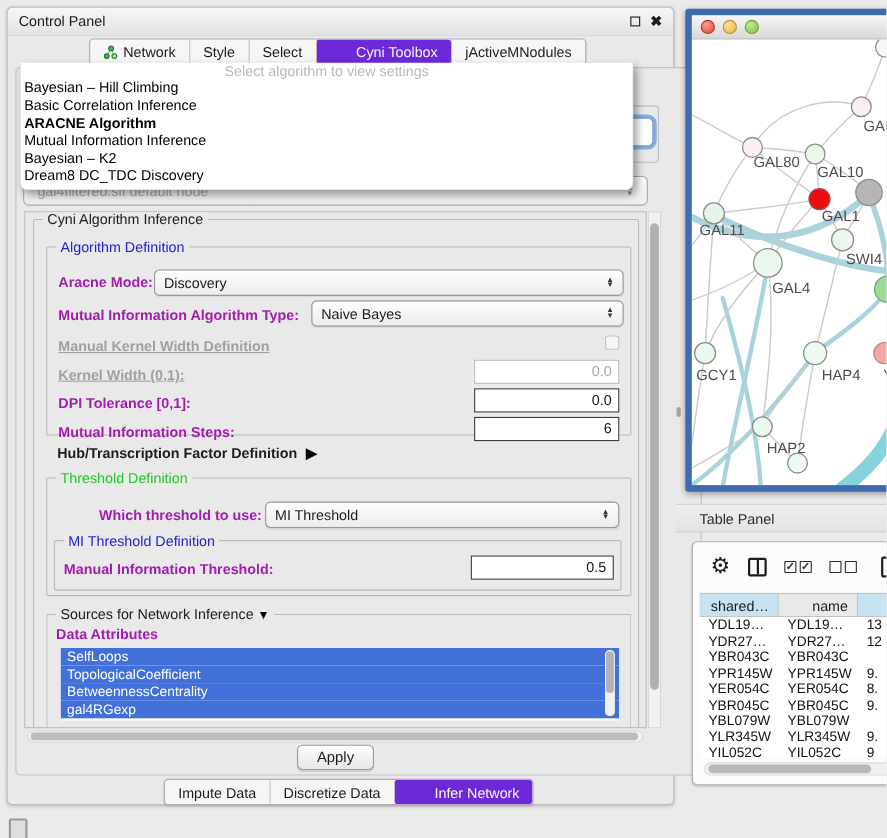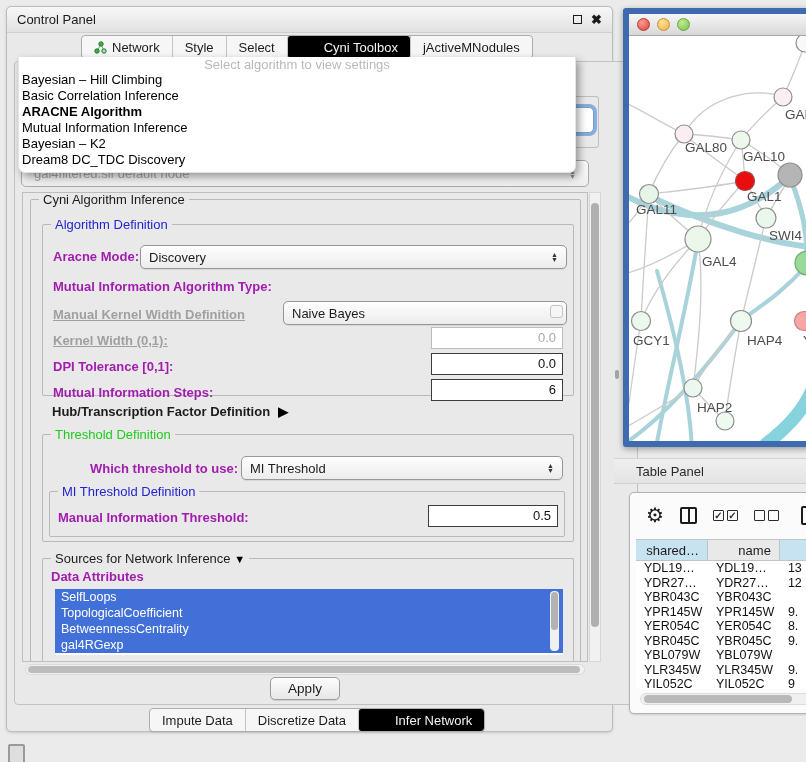--- a/index.html
+++ b/index.html
@@ -14,21 +14,21 @@
     display:flex;align-items:center;padding:0 10px;font-size:13px;color:#1a1a1a;}
   .cp-buttons{margin-left:auto;display:flex;align-items:center;gap:9px;}
   .cp-float{width:9px;height:9px;border:1.5px solid #1a1a1a;background:transparent;}
   .cp-close{font-size:13px;font-weight:bold;color:#1a1a1a;line-height:1;}
 
   .tabbar{position:absolute;display:inline-flex;border:1px solid #adadad;border-radius:4px;
     background:#f6f6f6;height:24px;overflow:hidden;box-shadow:0 1px 1px rgba(0,0,0,.08);}
   .tabbar .tab{display:flex;align-items:center;gap:5px;padding:0 12px;font-size:13px;color:#1c1c1c;
     border-left:1px solid #c4c4c4;white-space:nowrap;}
   .tabbar .tab:first-child{border-left:none;}
-  .tabbar .tab.selected{background:#000000;color:#f4f4f4;border-radius:3px;padding-left:36px;}
+  .tabbar .tab.selected{background:#6d28d9;color:#f4f4f4;border-radius:3px;padding-left:36px;}
   .cp-tabbar{left:74px;top:28px;}
   .cp-bottomtabs{left:142px;top:701px;}
 
   .cp-frame{position:absolute;left:7px;top:54px;width:624px;height:644px;border:1px solid #c2c2c2;
     border-radius:4px;background:#e9e9e9;}
 
   
   .ghost-group{position:absolute;left:6px;top:34px;width:578px;height:52px;border:1px solid #bdbdbd;border-radius:3px;}
   .ghost-combo-focus{position:absolute;right:4px;top:10px;width:430px;height:26px;border-radius:5px;
     border:1px solid #7d9ec9;box-shadow:0 0 0 3px #85aede;background:#fff;}
@@ -178,21 +178,21 @@
             <span class="lbl" style="left:10px;top:24px;">Aracne Mode:</span>
             <div class="combo" style="left:97px;top:20px;width:427px;">
               <span>Discovery</span>
               <span class="arrows">
                   <span>▲</span>
                   <span>▼</span>
                 </span>
             </div>
 
             <span class="lbl" style="left:10px;top:54px;">Mutual Information Algorithm Type:</span>
-            <div class="combo" style="left:240px;top:48px;width:284px;margin-top:28px;">
+            <div class="combo" style="left:240px;top:48px;width:284px;">
               <span>Naive Bayes</span>
               <span class="arrows">
                   <span>▲</span>
                   <span>▼</span>
                 </span>
             </div>
 
             <span class="lbl dim" style="left:10px;top:82px;">Manual Kernel Width Definition</span>
             <span class="checkbox" style="right:10px;top:80px;"></span>
 

